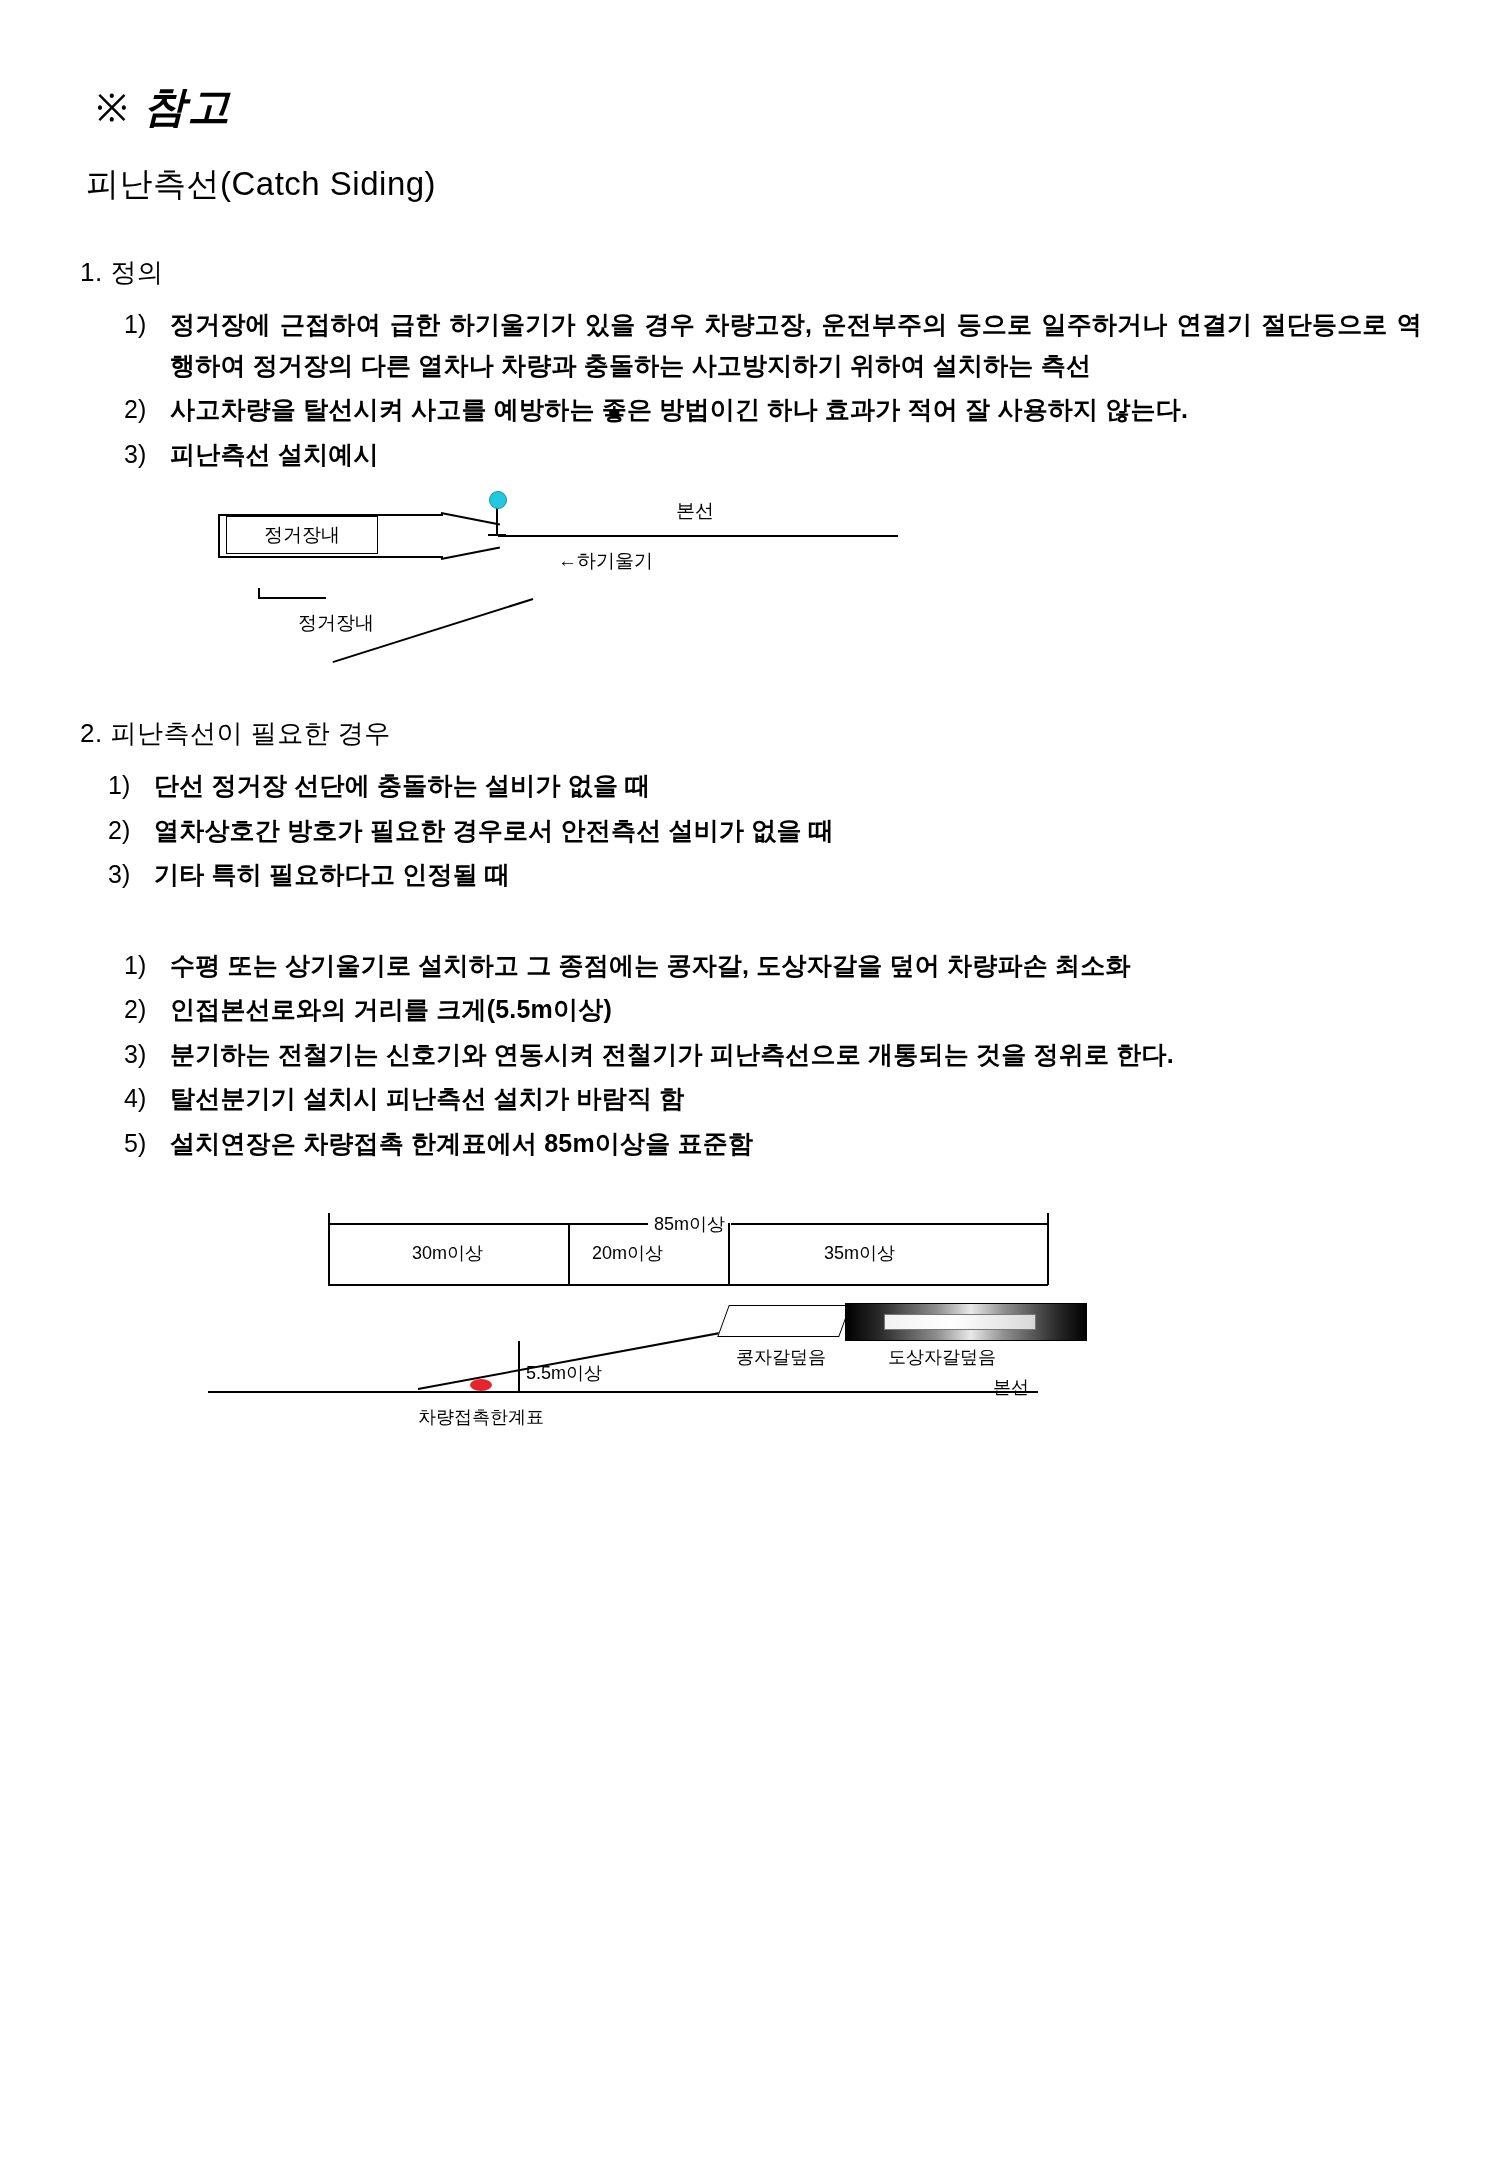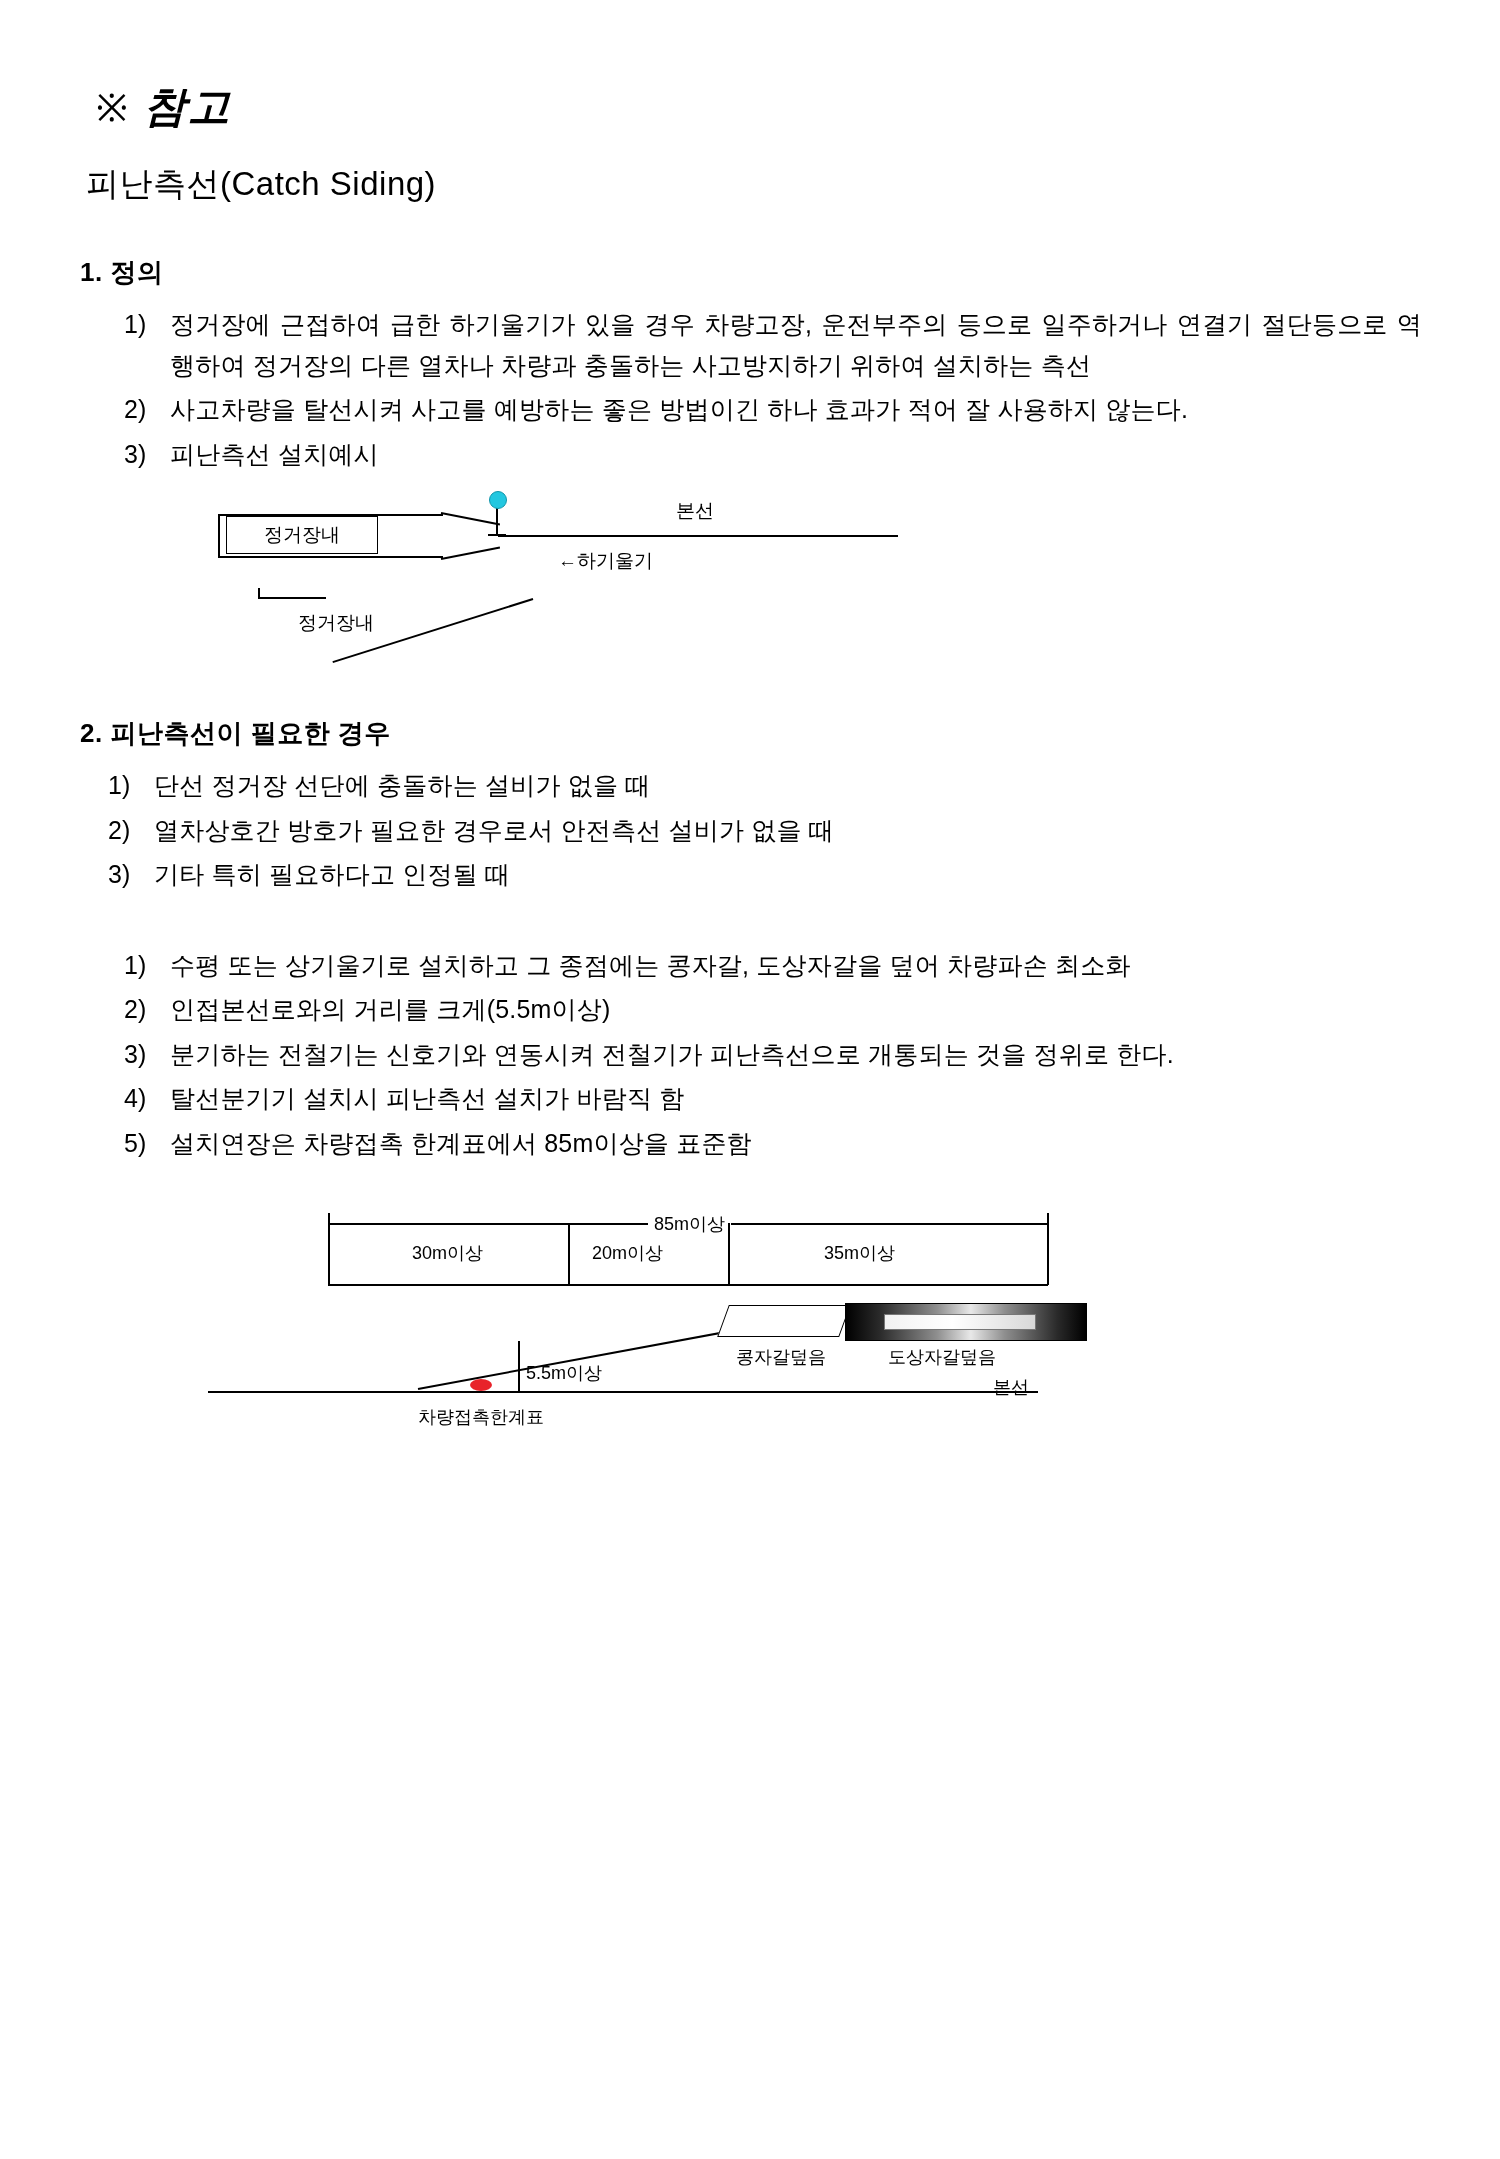--- a/index.html
+++ b/index.html
@@ -43,21 +43,21 @@
     margin: 30px 0 0 8px;
     letter-spacing: 0.5px;
   }
 
   
   .section {
     margin-top: 48px;
   }
   .section-title {
     font-size: 26px;
-    font-weight: bold;
+    font-weight: normal;
     margin-left: 2px;
     letter-spacing: 0.5px;
   }
   .list {
     margin-top: 14px;
     margin-left: 46px;
   }
   .list-item {
     display: flex;
     font-size: 25px;
@@ -66,20 +66,21 @@
     letter-spacing: 0.2px;
   }
   .list-item .marker {
     flex: 0 0 auto;
     width: 46px;
   }
   .list-item .body {
     flex: 1 1 auto;
     text-align: justify;
     text-justify: inter-character;
+    font-weight: bold;
   }
   .list.tight {
     margin-left: 30px;
   }
   .list.tight .list-item .body {
     text-align: left;
   }
 
   
   .figure1 {

